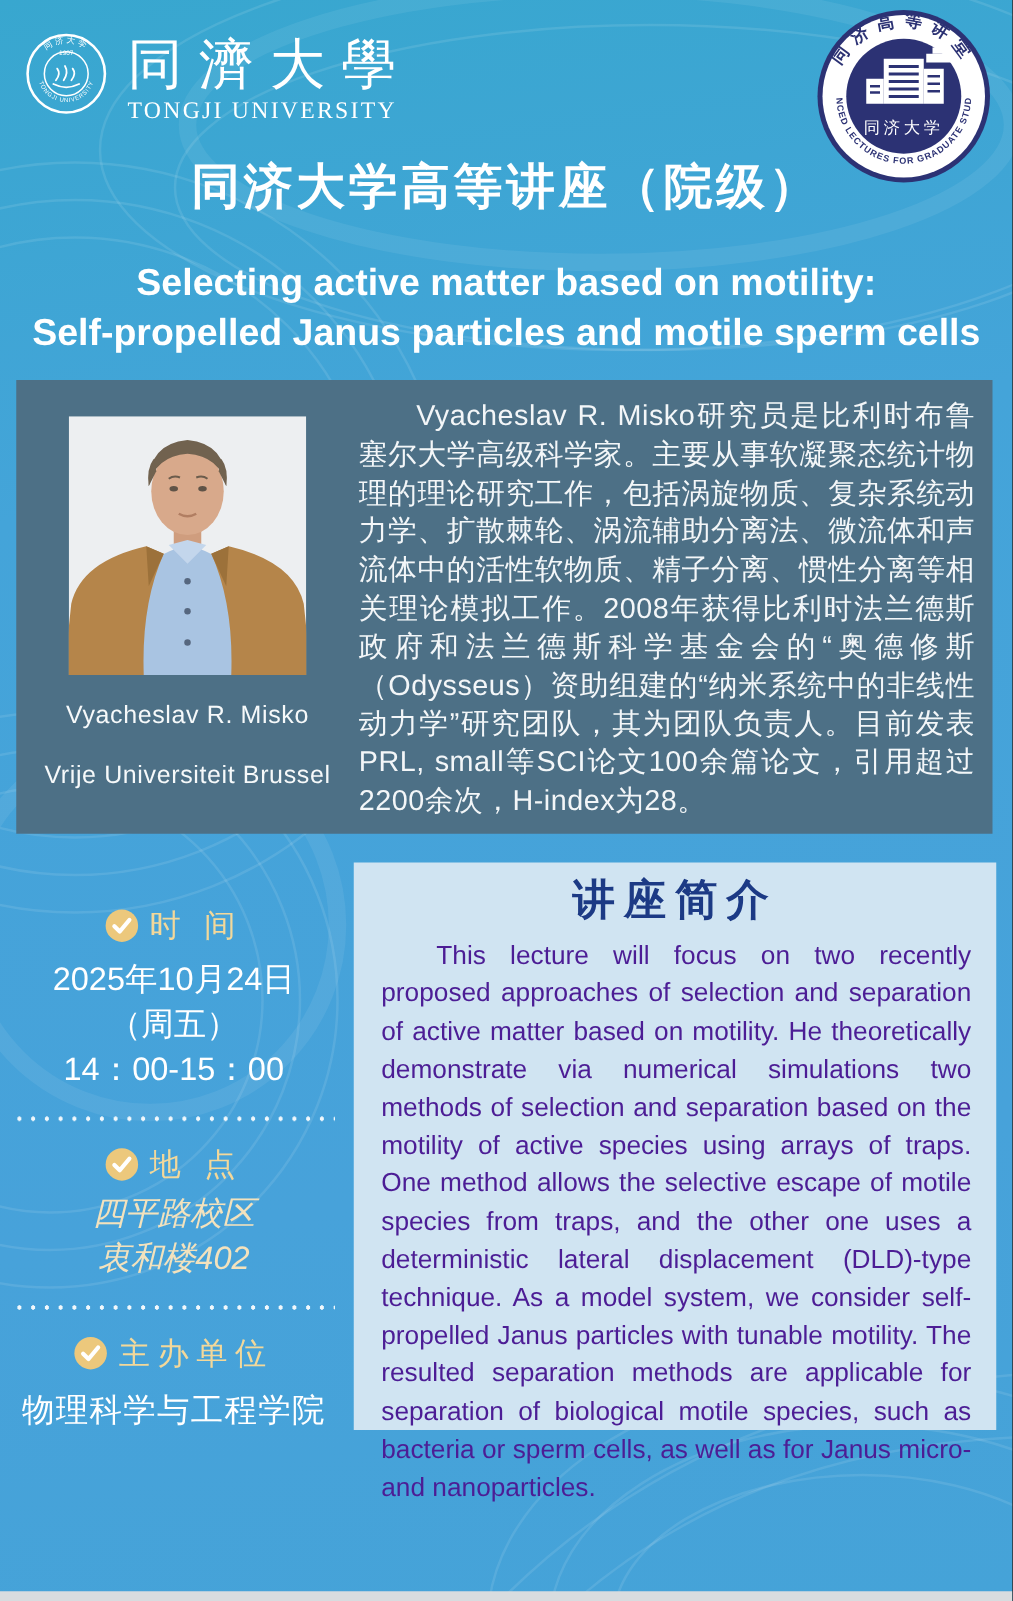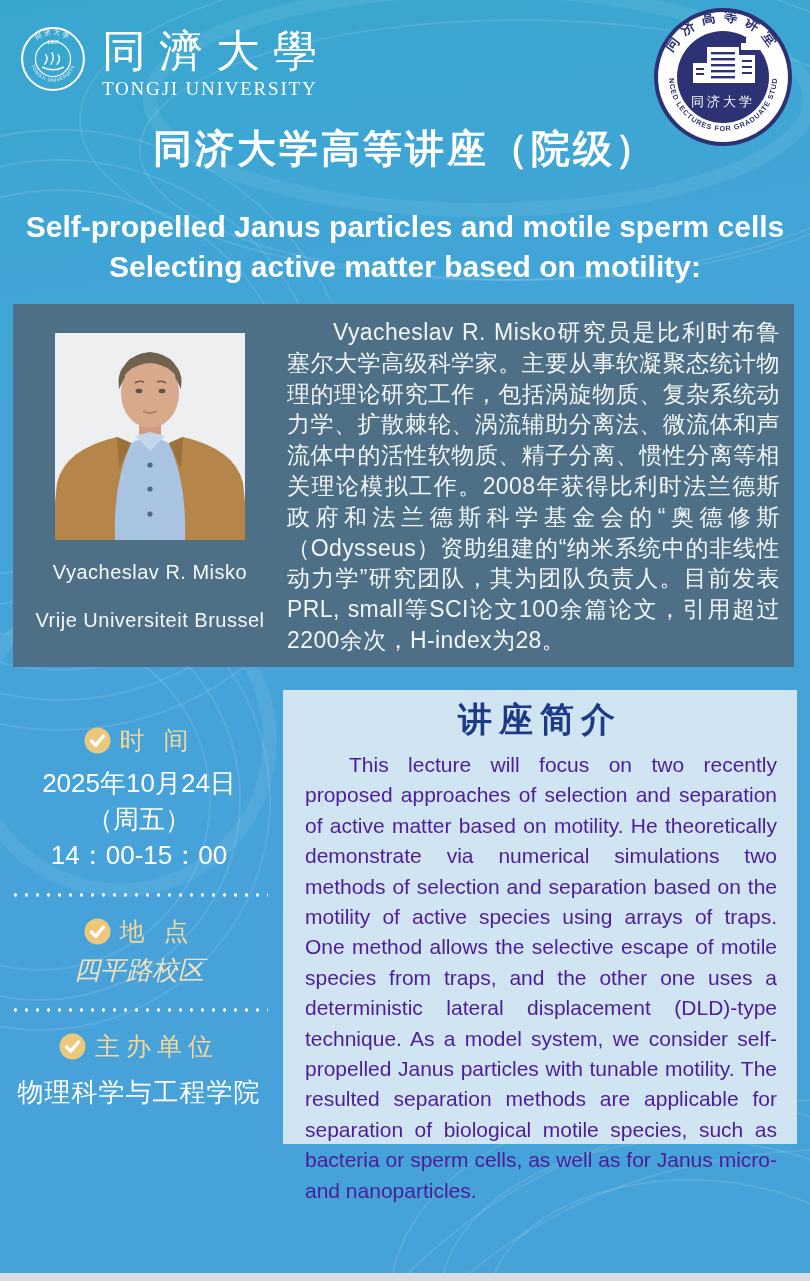--- a/index.html
+++ b/index.html
@@ -145,22 +145,22 @@
         <rect x="89" y="53" width="10" height="2"></rect>
         <rect x="89" y="59" width="10" height="2"></rect>
         <rect x="89" y="65" width="10" height="2"></rect>
       </g>
     </g>
     <text x="70" y="99" font-size="13" fill="#ffffff" text-anchor="middle" letter-spacing="3">同济大学</text>
   </svg>
 
   <h1 class="title-cn">同济大学高等讲座（院级）</h1>
   <div class="title-en">
+    <div>Selecting active matter based on motility:</div>
     <div>Self-propelled Janus particles and motile sperm cells</div>
-    <div>Selecting active matter based on motility:</div>
   </div>
 
   <div class="speaker-box">
     <div class="speaker-left">
       <svg class="portrait" viewBox="0 0 190 207" xmlns="http://www.w3.org/2000/svg">
         <rect width="190" height="207" fill="#edeff1"></rect>
         <rect x="84" y="84" width="22" height="24" fill="#cf9d7e"></rect>
         <ellipse cx="95" cy="60" rx="29" ry="35" fill="#d8a98b"></ellipse>
         <path d="M 64,56 Q 63,22 95,19 Q 127,22 126,56 Q 121,32 95,30 Q 69,32 64,56 Z" fill="#71624f"></path>
         <path d="M 64,56 q -2,-14 4,-22 l 2,10 Z" fill="#71624f"></path>
@@ -212,20 +212,21 @@
     <div class="info-section">
       <div class="info-head">
         <svg class="check-icon" viewBox="0 0 27 27">
           <circle cx="13.5" cy="13.5" r="13" fill="#ecc87c"></circle>
           <path d="M 7.5,14 L 11.8,18.2 L 19.5,9" stroke="#ffffff" stroke-width="3.4" fill="none" stroke-linecap="round" stroke-linejoin="round"></path>
         </svg>
         <span>地 点</span>
       </div>
       <div class="loc-lines">
         <div class="info-line cream">四平路校区</div>
+        <div class="info-line cream">衷和楼402</div>
       </div>
     </div>
 
     <div class="dotted"></div>
 
     <div class="info-section">
       <div class="info-head">
         <svg class="check-icon" viewBox="0 0 27 27">
           <circle cx="13.5" cy="13.5" r="13" fill="#ecc87c"></circle>
           <path d="M 7.5,14 L 11.8,18.2 L 19.5,9" stroke="#ffffff" stroke-width="3.4" fill="none" stroke-linecap="round" stroke-linejoin="round"></path>

